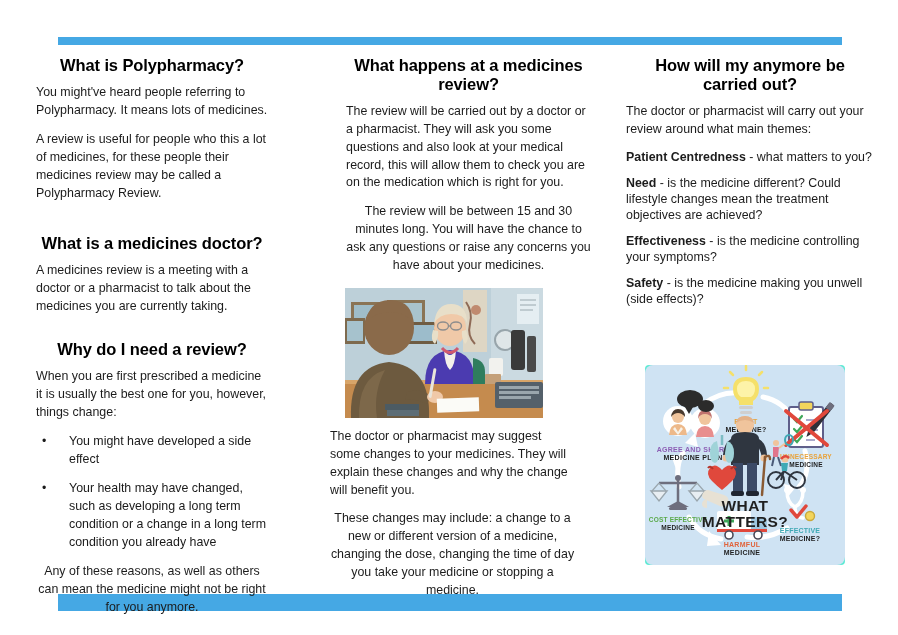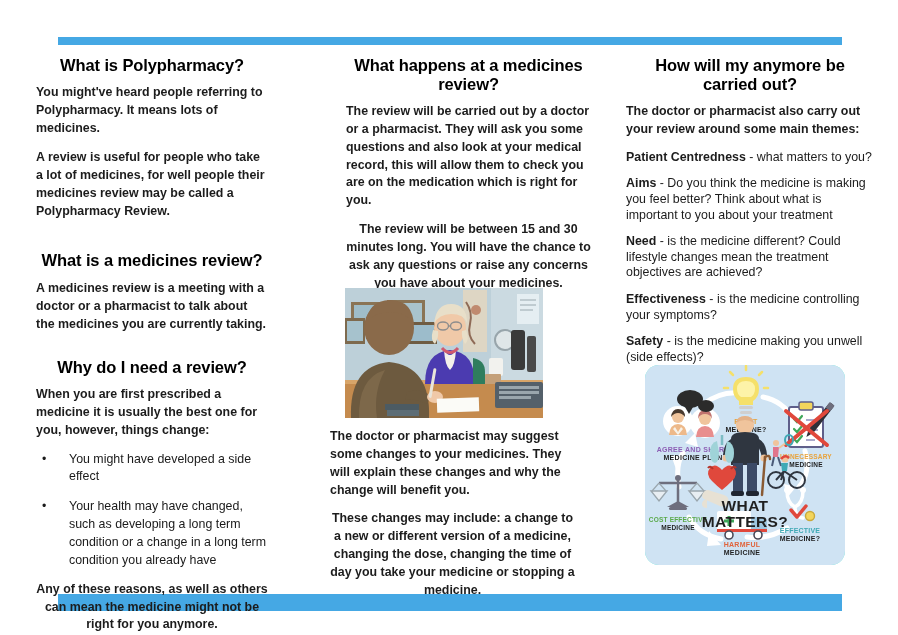--- a/index.html
+++ b/index.html
@@ -59,21 +59,20 @@
   }
   h2.heading.tight { margin-bottom: 8px; }
   .spacer-lg { height: 20px; }
   .spacer-md { height: 13px; }
 
   p.body {
     font-size: 12.4px;
     line-height: 1.44;
     margin: 0 0 11px 0;
     color: #1c1c1c;
-    font-weight: bold;
   }
   p.body:last-child { margin-bottom: 0; text-align: center; }
 
   p.theme {
     font-size: 12.4px;
     line-height: 1.26;
     margin: 0 0 11px 0;
     color: #1c1c1c;
   }
   p.theme b { font-weight: bold; }
@@ -112,42 +111,42 @@
   .photo svg { display: block; }
 
   
   .infographic {
     position: absolute;
     left: 645px;
     top: 365px;
     width: 200px;
     height: 200px;
     background: #5eead4;
-    border-radius: 14px;
+    border-radius: 4px;
     overflow: hidden;
   }
   .infographic svg { display: block; }
 </style>
 </head>
 <body>
 
 <div class="page">
 
   <div class="rule-top"></div>
   <div class="rule-bottom"></div>
 
   <div class="col col-1">
 
     <h2 class="heading">What is Polypharmacy?</h2>
     <p class="body">You might've heard people referring to Polypharmacy. It means lots of medicines.</p>
-    <p class="body">A review is useful for people who take a lot of medicines, for well people their medicines review may be called a Polypharmacy Review.</p>
+    <p class="body">A review is useful for people who this a lot of medicines, for these people their medicines review may be called a Polypharmacy Review.</p>
 
     <div class="spacer-lg"></div>
 
-    <h2 class="heading">What is a medicines review?</h2>
+    <h2 class="heading">What is a medicines doctor?</h2>
     <p class="body">A medicines review is a meeting with a doctor or a pharmacist to talk about the medicines you are currently taking.</p>
 
     <div class="spacer-md"></div>
 
     <h2 class="heading">Why do I need a review?</h2>
     <p class="body">When you are first prescribed a medicine it is usually the best one for you, however, things change:</p>
 
     <ul class="bullets">
       <li>
         <span class="dot">•</span>
@@ -248,27 +247,24 @@
     </svg>
   </div>
 
   <div style="position:absolute; left:330px; top:428px; width:245px;">
     <p class="body">The doctor or pharmacist may suggest some changes to your medicines. They will explain these changes and why the change will benefit you.</p>
     <p class="body">These changes may include: a change to a new or different version of a medicine, changing the dose, changing the time of day you take your medicine or stopping a medicine.</p>
   </div>
 
   <div class="col col-3">
     <h2 class="heading tight">How will my anymore be carried out?</h2>
-    <p class="body">The doctor or pharmacist also carry out your review around some main themes:</p>
+    <p class="body">The doctor or pharmacist will carry out your review around what main themes:</p>
 
     <p class="theme">
       <b>Patient Centredness</b><span> - what matters to you?</span>
-    </p>
-    <p class="theme">
-      <b>Aims</b><span> - Do you think the medicine is making you feel better? Think about what is important to you about your treatment</span>
     </p>
     <p class="theme">
       <b>Need</b><span> - is the medicine different? Could lifestyle changes mean the treatment objectives are achieved?</span>
     </p>
     <p class="theme">
       <b>Effectiveness</b><span> - is the medicine controlling your symptoms?</span>
     </p>
     <p class="theme">
       <b>Safety</b><span> - is the medicine making you unwell (side effects)?</span>
     </p>

